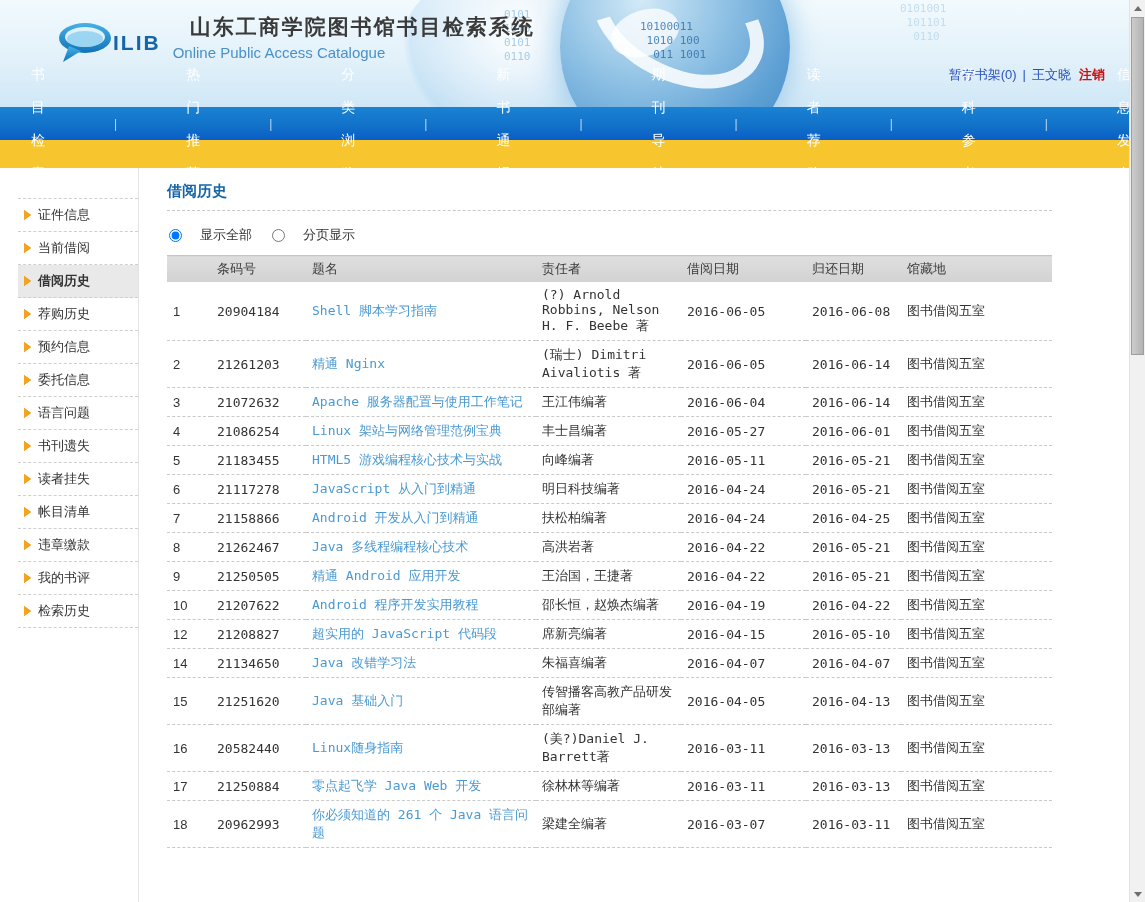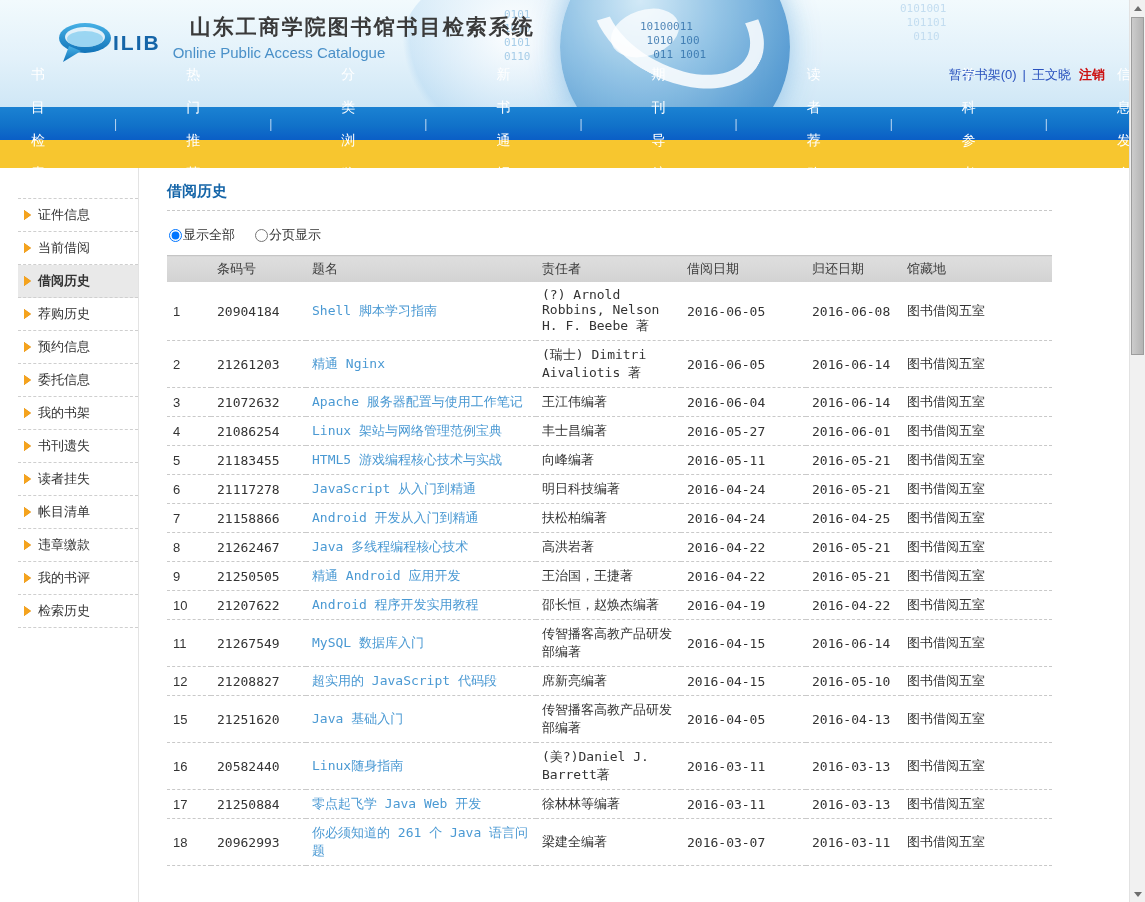--- a/index.html
+++ b/index.html
@@ -57,21 +57,21 @@
                border-bottom:1px dashed #cfcfcf; cursor:pointer; color:#333; }
   .side-item:first-child { border-top:1px dashed #cfcfcf; }
   .side-item.active { background:#e9e9e9; font-weight:bold; }
   .arrow-icon { width:0; height:0; border-left:7px solid #f5a31d; border-top:5px solid transparent;
                 border-bottom:5px solid transparent; margin:0 7px 0 4px; filter:drop-shadow(0.5px 0.5px 0 #d07c00); }
 
   .main { margin-left:28px; width:885px; padding-top:14px; }
   .page-title { color:#1565a8; font-size:15px; font-weight:bold; }
   .dashed-rule { border-top:1px dashed #c8c8c8; margin-top:9px; }
   .radio-row { margin:15px 0 11px 2px; display:flex; align-items:center; gap:20px; }
-  .radio-opt { display:flex; align-items:center; gap:1px; color:#333; }
+  .radio-opt { display:flex; align-items:center; gap:18px; color:#333; }
   .radio-opt input { margin:0; }
 
   table.history { width:885px; border-collapse:collapse; table-layout:fixed; }
   thead th { background:linear-gradient(180deg,#dedede 0%,#d2d2d2 100%); color:#3c3c3c; font-weight:normal;
              text-align:left; padding:4px 4px 4px 6px; font-size:13px; height:22px;
              border-top:1px solid #c5c5c5; }
   tbody td { padding:5px 4px 5px 6px; border-bottom:1px dashed #c9c9c9; vertical-align:middle;
              font-size:13px; color:#333; word-break:break-word; }
   .c-num { width:44px; }
   .c-barcode { width:95px; }
@@ -189,21 +189,21 @@
           <li class="side-item">
             <span class="arrow-icon"></span>
             <span>预约信息</span>
           </li>
           <li class="side-item">
             <span class="arrow-icon"></span>
             <span>委托信息</span>
           </li>
           <li class="side-item">
             <span class="arrow-icon"></span>
-            <span>我的书架</span>
+            <span>语言问题</span>
           </li>
           <li class="side-item">
             <span class="arrow-icon"></span>
             <span>书刊遗失</span>
           </li>
           <li class="side-item">
             <span class="arrow-icon"></span>
             <span>读者挂失</span>
           </li>
           <li class="side-item">
@@ -334,35 +334,35 @@
             <tr>
               <td class="c-num">10</td>
               <td class="c-barcode mono">21207622</td>
               <td class="c-title title-cell"><a href="#">Android 程序开发实用教程</a></td>
               <td class="c-author author-cell">邵长恒，赵焕杰编著</td>
               <td class="c-borrow mono">2016-04-19</td>
               <td class="c-return mono">2016-04-22</td>
               <td class="c-loc loc-cell">图书借阅五室</td>
             </tr>
             <tr>
-              <td class="c-num">11</td>
-              <td class="c-barcode mono">21267549</td>
-              <td class="c-title title-cell"><a href="#">MySQL 数据库入门</a></td>
-              <td class="c-author author-cell">传智播客高教产品研发部编著</td>
-              <td class="c-borrow mono">2016-04-15</td>
-              <td class="c-return mono">2016-06-14</td>
-              <td class="c-loc loc-cell">图书借阅五室</td>
-            </tr>
-            <tr>
               <td class="c-num">12</td>
               <td class="c-barcode mono">21208827</td>
               <td class="c-title title-cell"><a href="#">超实用的 JavaScript 代码段</a></td>
               <td class="c-author author-cell">席新亮编著</td>
               <td class="c-borrow mono">2016-04-15</td>
               <td class="c-return mono">2016-05-10</td>
+              <td class="c-loc loc-cell">图书借阅五室</td>
+            </tr>
+            <tr>
+              <td class="c-num">14</td>
+              <td class="c-barcode mono">21134650</td>
+              <td class="c-title title-cell"><a href="#">Java 改错学习法</a></td>
+              <td class="c-author author-cell">朱福喜编著</td>
+              <td class="c-borrow mono">2016-04-07</td>
+              <td class="c-return mono">2016-04-07</td>
               <td class="c-loc loc-cell">图书借阅五室</td>
             </tr>
             <tr>
               <td class="c-num">15</td>
               <td class="c-barcode mono">21251620</td>
               <td class="c-title title-cell"><a href="#">Java 基础入门</a></td>
               <td class="c-author author-cell">传智播客高教产品研发部编著</td>
               <td class="c-borrow mono">2016-04-05</td>
               <td class="c-return mono">2016-04-13</td>
               <td class="c-loc loc-cell">图书借阅五室</td>

